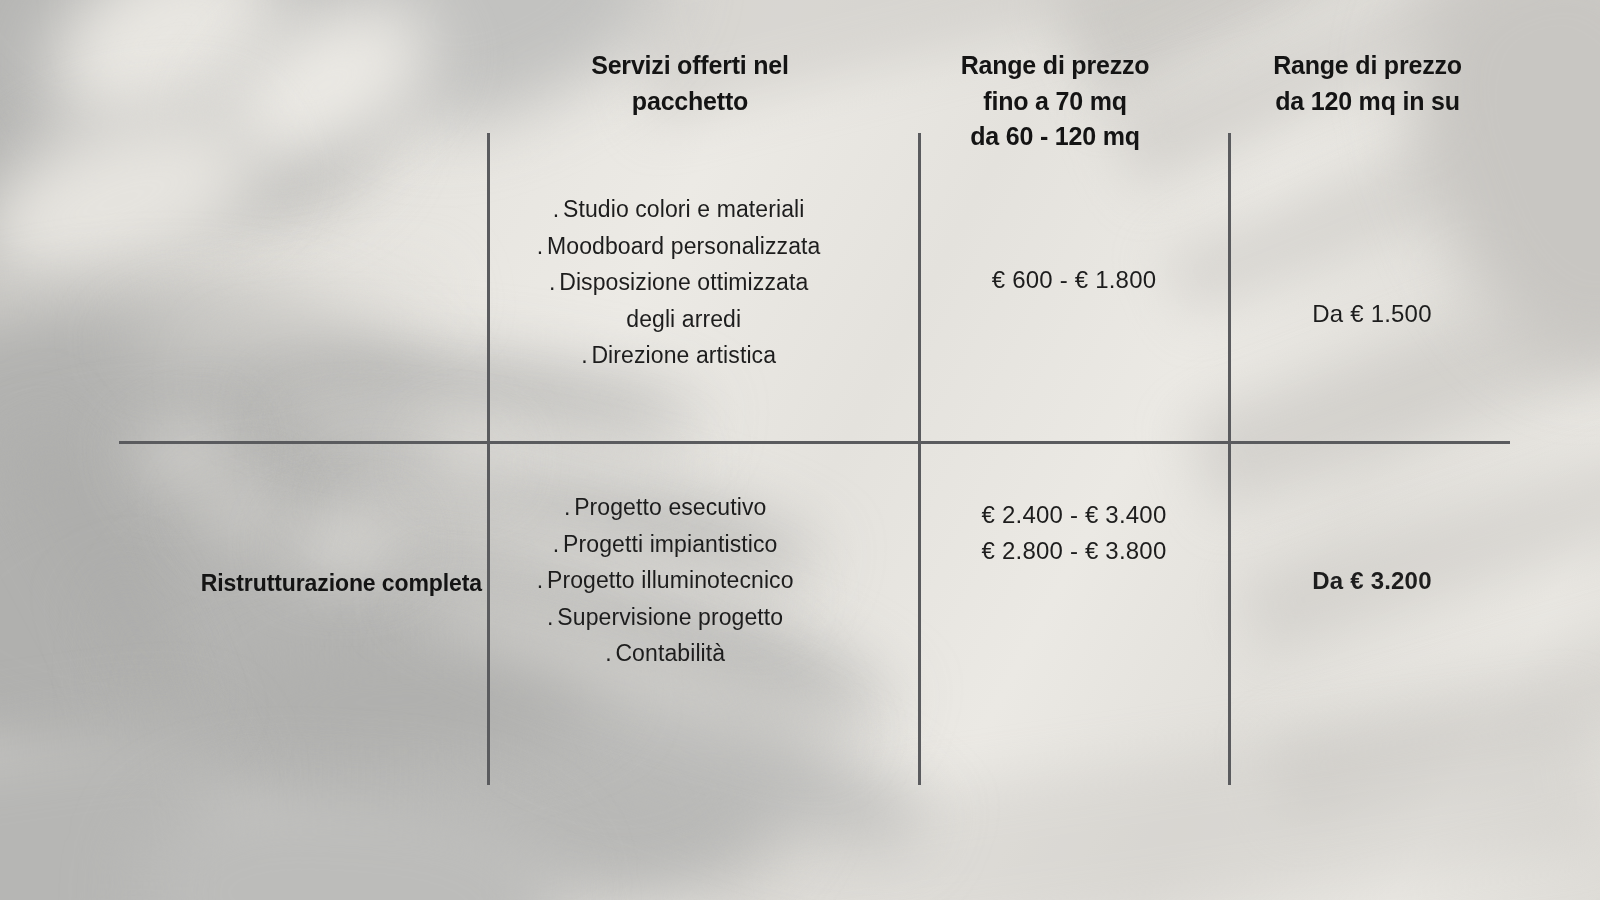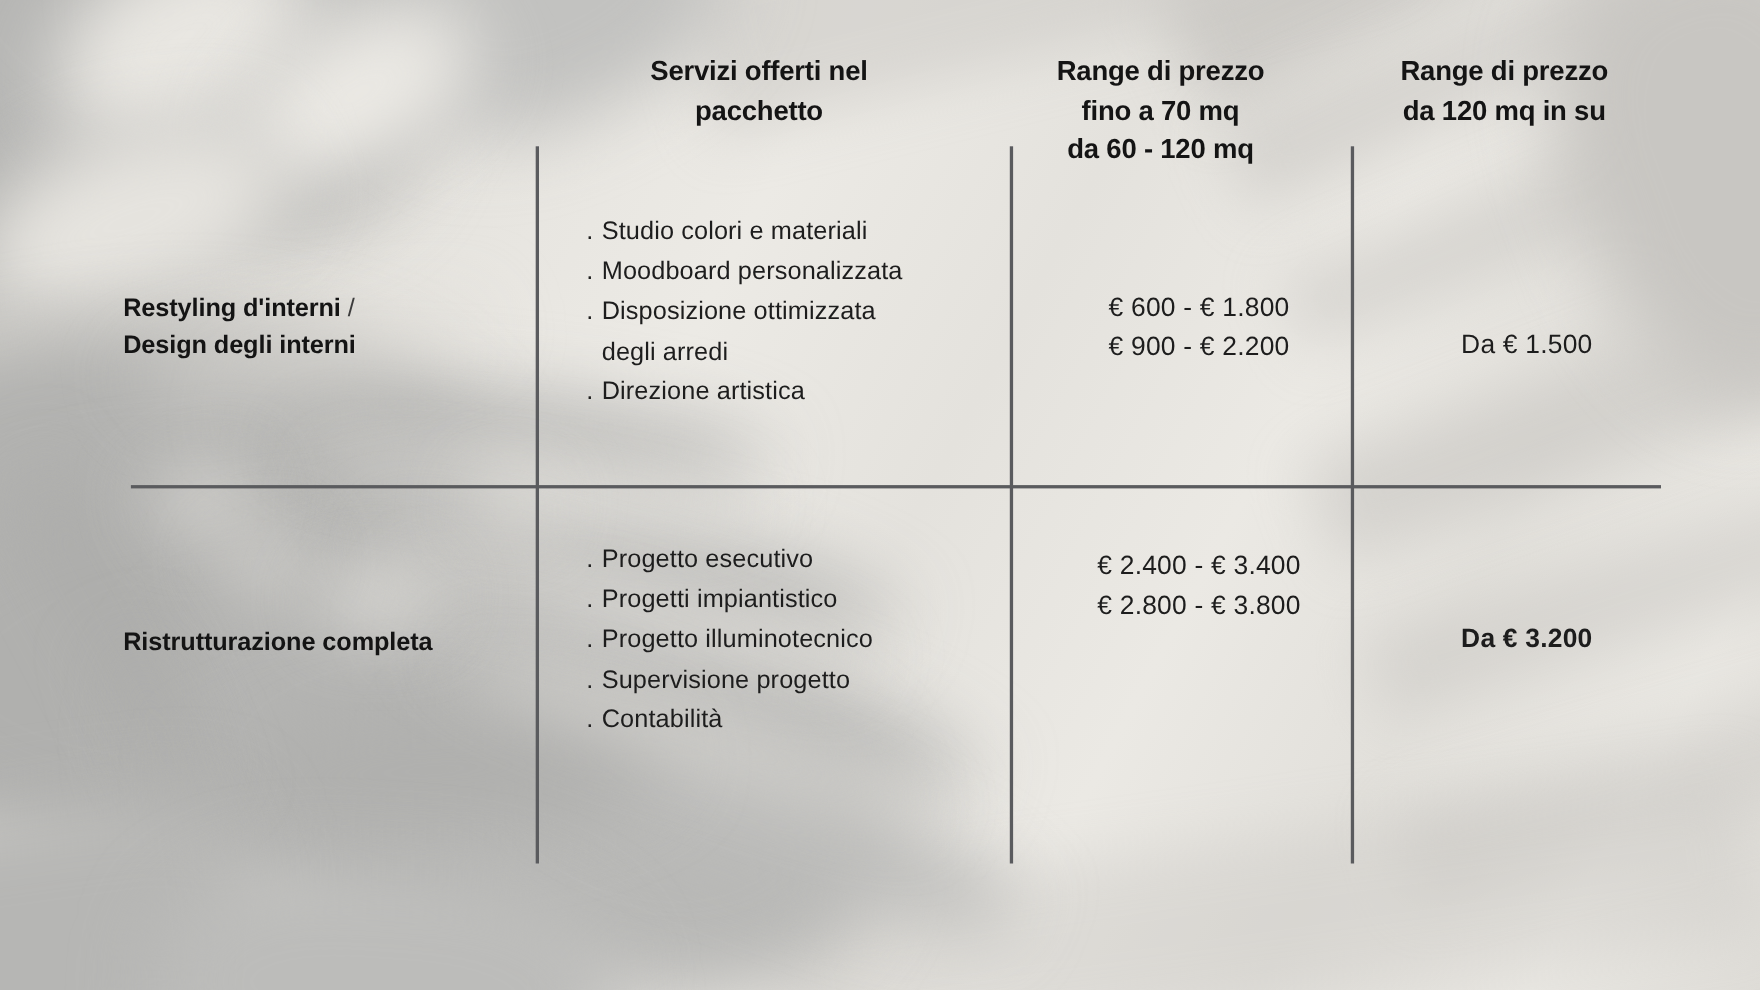--- a/index.html
+++ b/index.html
@@ -88,47 +88,47 @@
     position: absolute;
     font-weight: 700;
     font-size: 23px;
     line-height: 1.48;
     letter-spacing: -0.1px;
     color: #141414;
     left: 112px;
     width: 370px;
   }
   #label-row1 { top: 262px; }
-  #label-row2 { top: 566px; }
+  #label-row2 { top: 566px; text-align: right; }
   .slash { font-weight: 400; color: #3c3c3c; }
 
   .services {
     position: absolute;
     left: 533px;
     font-size: 23px;
     line-height: 36.5px;
     color: #1d1d1d;
     font-weight: 400;
     letter-spacing: .1px;
+    text-align: center;
   }
   #svc-row1 { top: 191px; }
   #svc-row2 { top: 489px; }
   .services .li { white-space: nowrap; }
   .services .dot { display: inline-block; width: 14px; }
   .services .cont { display: inline-block; width: 14px; }
 
   .price {
     position: absolute;
     font-size: 24px;
     line-height: 36px;
     color: #1d1d1d;
     font-weight: 400;
     text-align: center;
     letter-spacing: .2px;
-    margin-left: 16px;
   }
   #price1a { left: 921px; width: 306px; top: 262px; }
   #price1b { left: 1232px; width: 280px; top: 296px; }
   #price2a { left: 921px; width: 306px; top: 497px; }
   #price2b { left: 1232px; width: 280px; top: 563px; font-weight: bold; }
 </style>
 </head>
 <body>
 
 <div id="stage">
@@ -198,36 +198,31 @@
       <div>Range di prezzo</div>
       <div>fino a 70 mq</div>
       <div>da 60 - 120 mq</div>
     </div>
 
     <div class="hdr" id="hdr-price-large">
       <div>Range di prezzo</div>
       <div>da 120 mq in su</div>
     </div>
 
-    <div class="rowlabel" id="label-row1">
-      <div><span>Restyling d'interni</span> <span class="slash">/</span></div>
-      <div>Design degli interni</div>
-    </div>
 
     <div class="services" id="svc-row1">
         <div class="li"><span class="dot">.</span><span>Studio colori e materiali</span></div>
         <div class="li"><span class="dot">.</span><span>Moodboard personalizzata</span></div>
         <div class="li"><span class="dot">.</span><span>Disposizione ottimizzata</span></div>
         <div class="li"><span class="cont"></span><span>degli arredi</span></div>
         <div class="li"><span class="dot">.</span><span>Direzione artistica</span></div>
       </div>
 
     <div class="price" id="price1a">
       <div>€ 600 - € 1.800</div>
-      <div>€ 900 - € 2.200</div>
     </div>
 
     <div class="price" id="price1b">Da € 1.500</div>
 
     <div class="rowlabel" id="label-row2">
       <div>Ristrutturazione completa</div>
     </div>
 
     <div class="services" id="svc-row2">
         <div class="li"><span class="dot">.</span><span>Progetto esecutivo</span></div>

